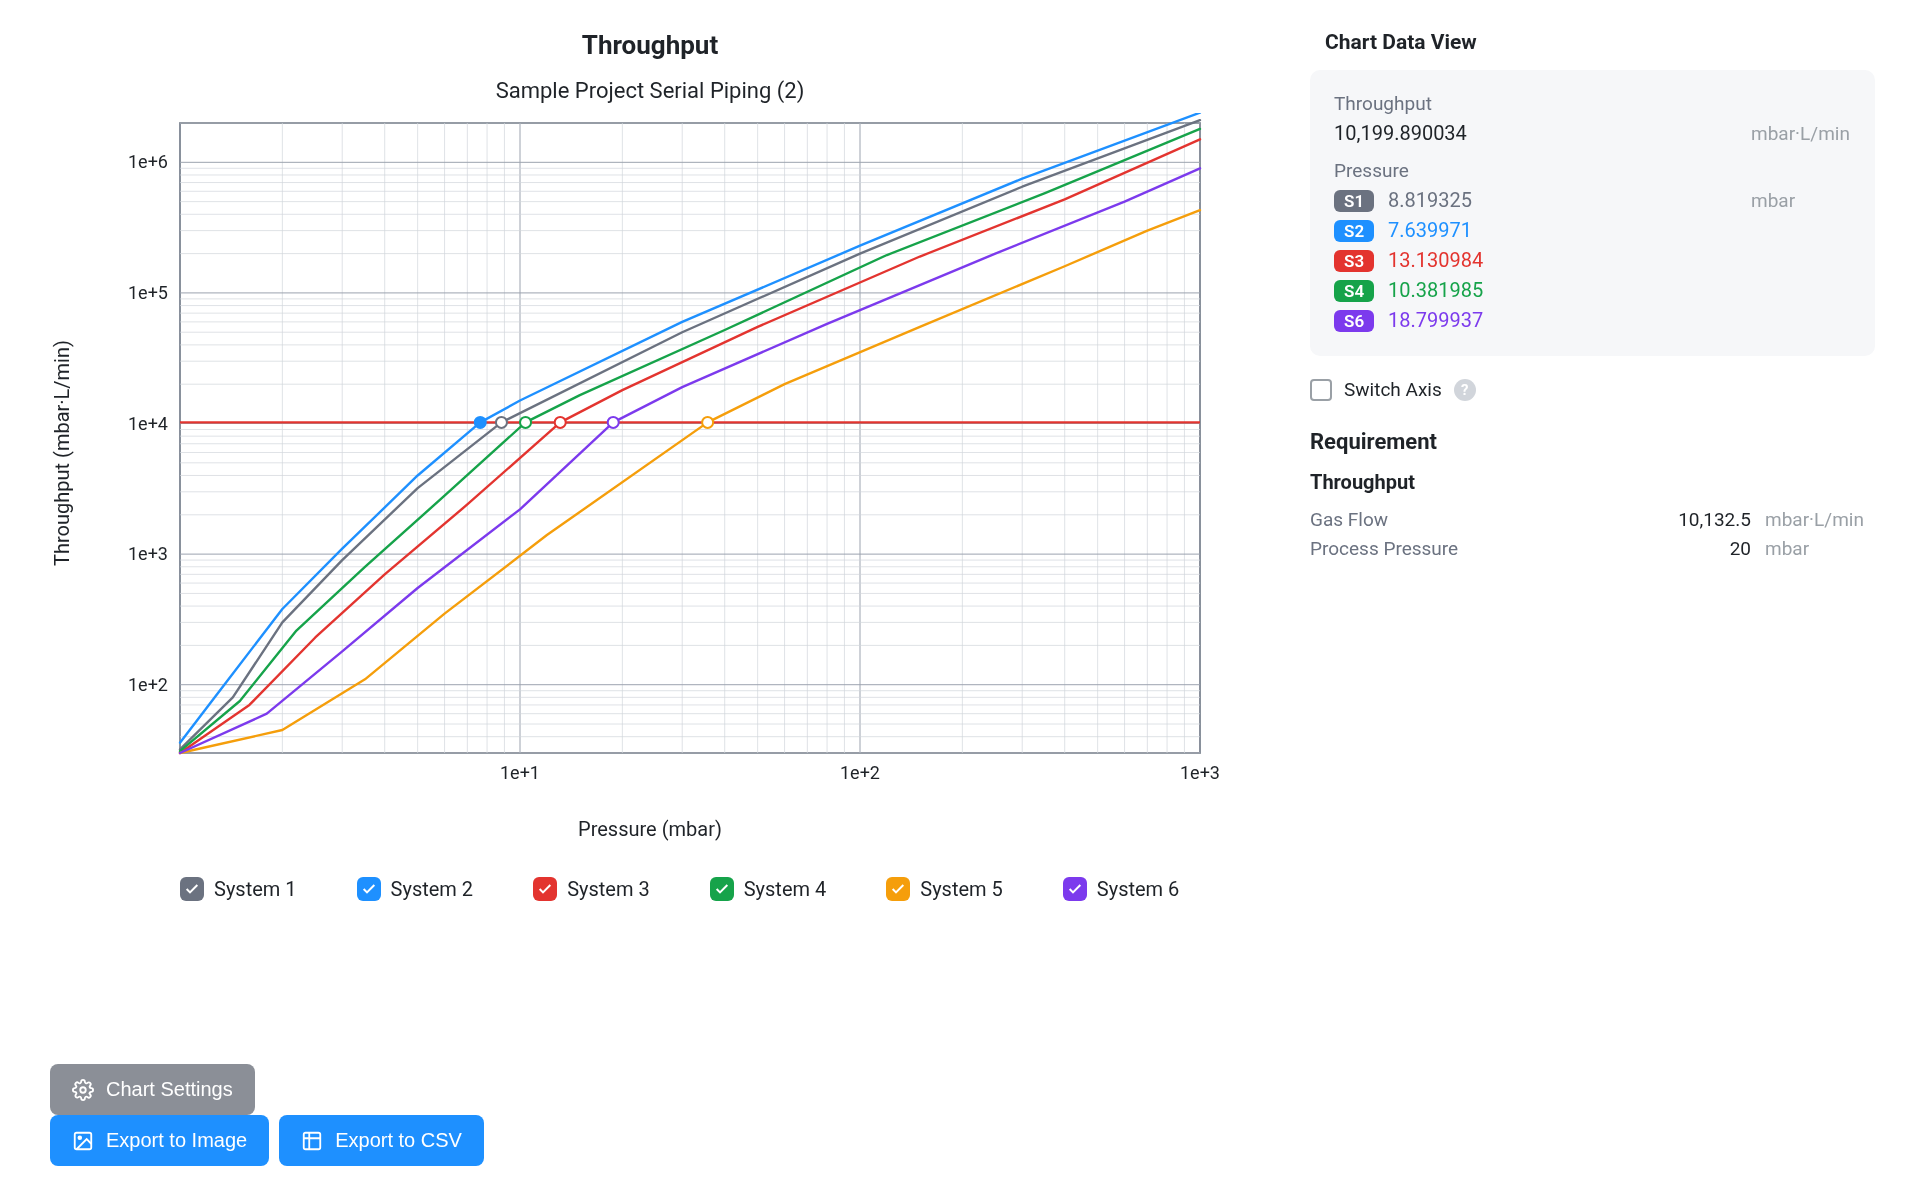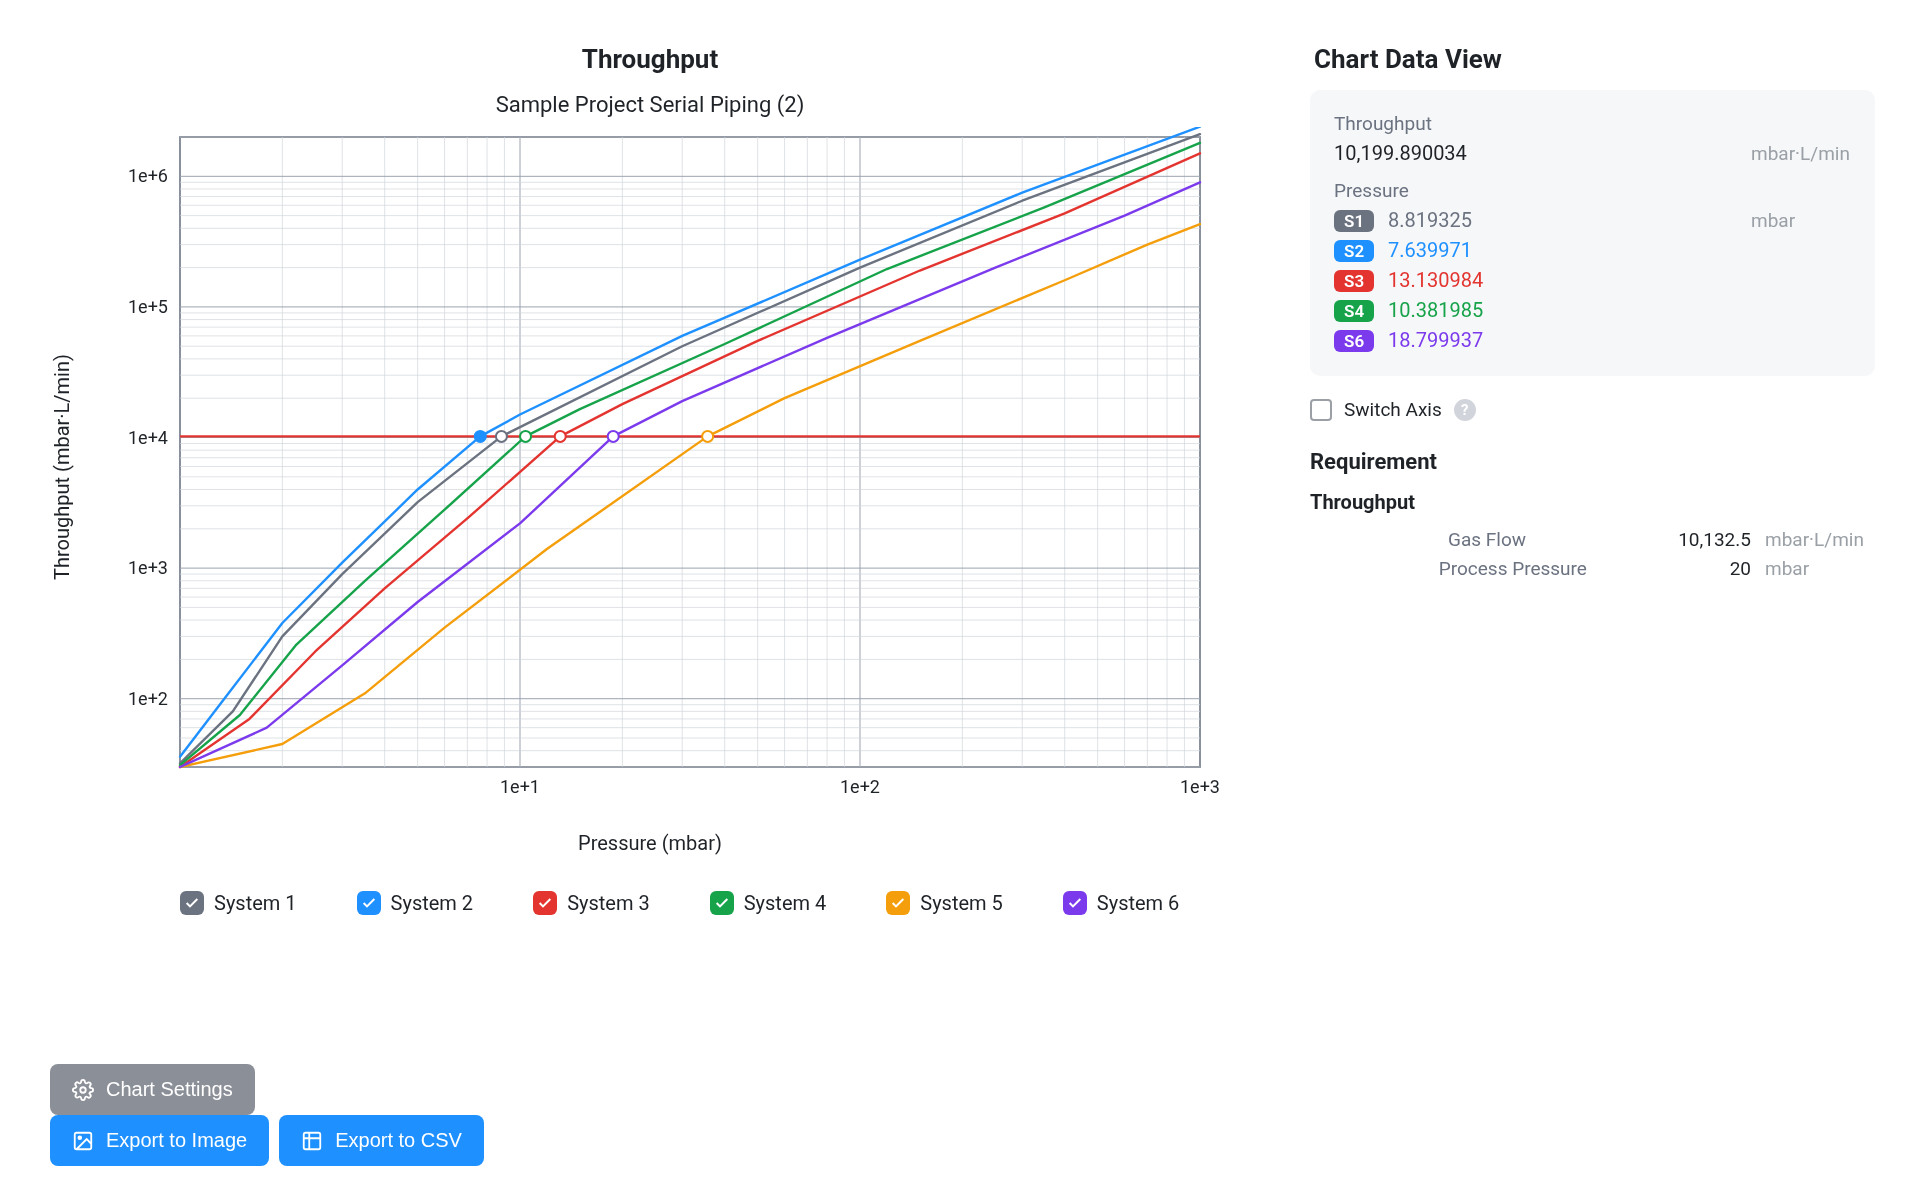--- a/index.html
+++ b/index.html
@@ -1,55 +1,55 @@
 <!DOCTYPE html>
 <html><head>
 <meta charset="utf-8">
 <style>
   * { box-sizing: border-box; }
   html, body { margin:0; padding:0; font-family: -apple-system, BlinkMacSystemFont, "Segoe UI", Roboto, Helvetica, Arial, sans-serif; color:#1f2328; background:#fff; }
-  .page { width:1629px; height:1200px; padding:44px 50px 40px 50px; position:relative; }
+  .page { width:1629px; height:1200px; padding:30px 50px 40px 50px; position:relative; }
   .top { display:flex; gap:40px; }
   .chart-area { flex:0 0 1200px; }
   .side { flex:0 0 565px; margin-left:20px; }
 
   .chart-titles { text-align:center; margin-bottom:10px; }
   .chart-title { font-size:26px; font-weight:700; }
   .chart-subtitle { font-size:22px; font-weight:400; margin-top:18px; color:#1f2328; }
 
   .plot-wrap { display:flex; align-items:center; }
   .ylabel { writing-mode: vertical-rl; transform: rotate(180deg); font-size:20px; color:#1f2328; margin-right:16px; white-space:nowrap; }
   svg.plot { display:block; }
 
   .xlabel { text-align:center; font-size:20px; margin-top:24px; }
 
   .legend { display:flex; gap:60px; margin-top:36px; padding-left:130px; }
   .legend-item { display:flex; align-items:center; gap:10px; font-size:20px; cursor:pointer; }
   .legend-chip { width:24px; height:24px; border-radius:6px; display:flex; align-items:center; justify-content:center; color:#fff; }
   .legend-chip svg { width:16px; height:16px; }
 
   
-  .side h3 { font-size:26px; font-weight:700; margin:0 0 16px 4px; }
+  .side h3 { font-size:21px; font-weight:700; margin:0 0 16px 15px; }
   .data-view { background:#f6f7f9; border-radius:10px; padding:22px 24px 18px 24px; }
   .dv-label { color:#6b7280; font-size:19px; margin-bottom:4px; }
   .dv-row { display:flex; align-items:baseline; justify-content:flex-end; gap:14px; margin:6px 0; }
   .dv-row .val { font-size:20px; color:#1f2328; text-align:left; flex:1; }
   .dv-row .unit { color:#9aa0a6; font-size:19px; min-width:100px; text-align:left; }
   .dv-row .tag { background:#6b7280; color:#fff; border-radius:6px; padding:1px 10px; font-size:17px; font-weight:600; min-width:36px; text-align:right; }
   .dv-series .dv-row { justify-content:flex-start; }
 
   .switch-axis { display:flex; align-items:center; gap:12px; margin-top:22px; }
   .switch-axis .cb { width:22px; height:22px; border:2px solid #9aa0a6; border-radius:4px; background:#fff; }
   .switch-axis .label { font-size:19px; }
   .switch-axis .help { width:22px; height:22px; border-radius:50%; background:#d1d5db; color:#fff; font-size:15px; font-weight:700; display:flex; align-items:center; justify-content:center; }
 
   .req-title { font-size:22px; font-weight:700; margin:28px 0 16px 0; }
   .req-sub { font-size:20px; font-weight:700; margin:0 0 14px 0; }
   .req-row { display:flex; align-items:baseline; gap:14px; font-size:19px; margin:6px 0; }
-  .req-row .rlabel { color:#6b7280; flex:1;text-align:center; }
+  .req-row .rlabel { color:#6b7280; flex:1; }
   .req-row .rval { color:#1f2328; }
   .req-row .runit { color:#9aa0a6; min-width:110px; text-align:left; }
 
   
   .bottom-bar { position:absolute; left:50px; right:50px; bottom:34px; display:flex; justify-content:space-between; align-items:flex-start;flex-direction:column; }
   .btn { display:inline-flex; align-items:center; gap:12px; border:none; border-radius:8px; padding:14px 22px; font-size:20px; font-weight:500; cursor:pointer; }
   .btn-gray { background:#8b8f97; color:#fff; }
   .btn-blue { background:#1e90ff; color:#fff; }
   .btn svg { width:22px; height:22px; }
 

